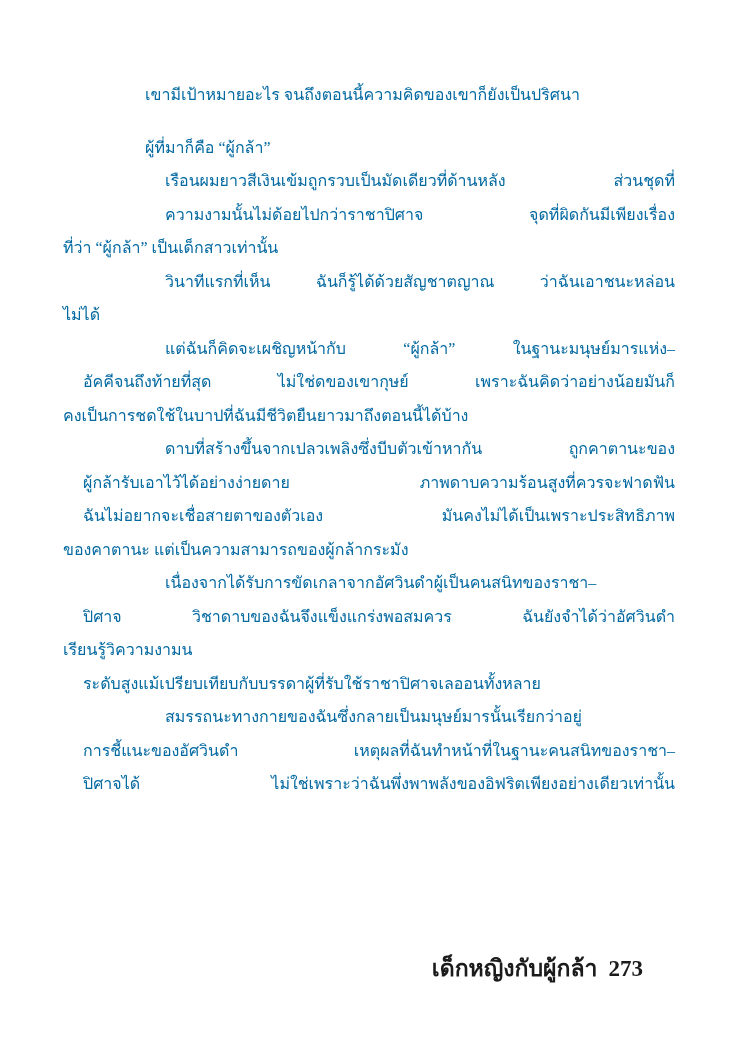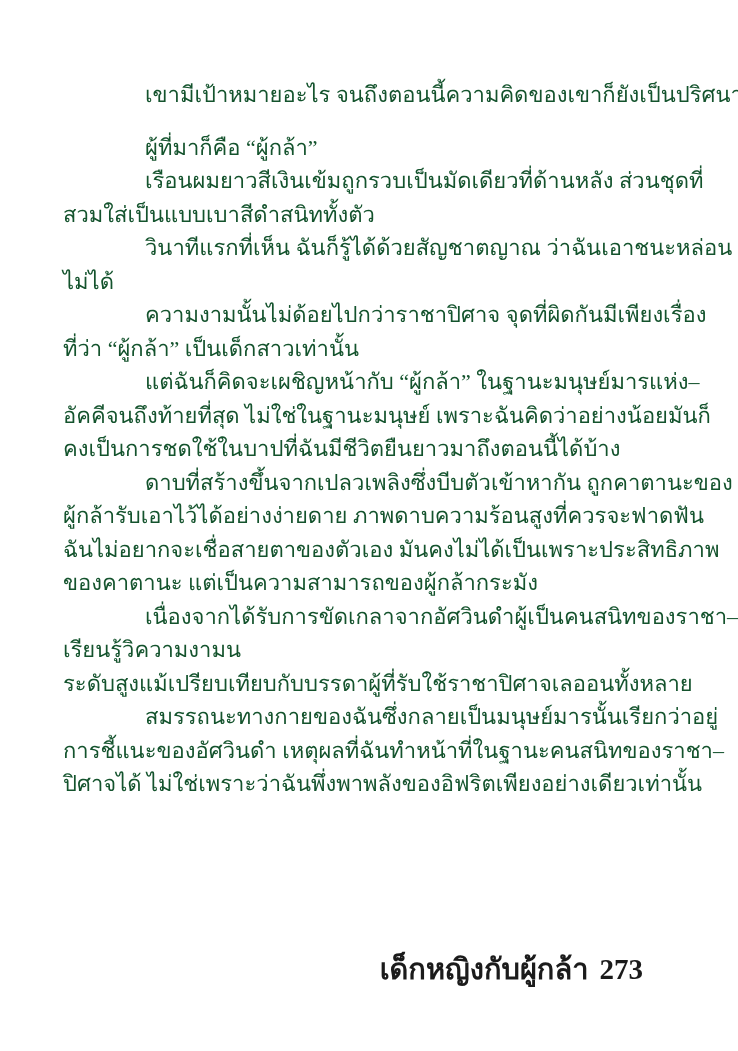--- a/index.html
+++ b/index.html
@@ -28,38 +28,39 @@
     width: 612px;
   }
   .para {
     margin: 0;
     padding: 0;
   }
   .para.scene-break {
     margin-top: 19px;
   }
   .line {
-    font-size: 22px;
+    font-size: 16px;
     line-height: 33.5px;
-    color: #14532d;
+    color: #0369a1;
     white-space: nowrap;
     text-align: left;
   }
   .line.indent {
     text-indent: 82px;
   }
   .line.fill {
     text-align: justify;
     text-align-last: justify;
+    margin-left: 20px;
   }
   .footer {
     position: absolute;
     top: 952px;
     right: 95px;
-    font-size: 29px;
+    font-size: 23px;
     line-height: 34px;
     font-weight: 600;
     color: #1b1b1b;
     white-space: nowrap;
   }
   .footer .pagenum {
     margin-left: 11px;
   }
 </style>
 </head>
@@ -71,48 +72,48 @@
     <div class="para">
       <div class="line indent">เขามีเป้าหมายอะไร จนถึงตอนนี้ความคิดของเขาก็ยังเป็นปริศนา</div>
     </div>
 
     <div class="para scene-break">
       <div class="line indent">ผู้ที่มาก็คือ “ผู้กล้า”</div>
     </div>
 
     <div class="para">
       <div class="line indent fill">เรือนผมยาวสีเงินเข้มถูกรวบเป็นมัดเดียวที่ด้านหลัง ส่วนชุดที่</div>
-      <div class="line">สวมใส่เป็นแบบเบาสีดำสนิททั้งตัว</div>
+    </div>
+
+    <div class="para">
+      <div class="line indent fill">ความงามนั้นไม่ด้อยไปกว่าราชาปิศาจ จุดที่ผิดกันมีเพียงเรื่อง</div>
+      <div class="line">ที่ว่า “ผู้กล้า” เป็นเด็กสาวเท่านั้น</div>
     </div>
 
     <div class="para">
       <div class="line indent fill">วินาทีแรกที่เห็น ฉันก็รู้ได้ด้วยสัญชาตญาณ ว่าฉันเอาชนะหล่อน</div>
       <div class="line">ไม่ได้</div>
     </div>
 
     <div class="para">
-      <div class="line indent fill">ความงามนั้นไม่ด้อยไปกว่าราชาปิศาจ จุดที่ผิดกันมีเพียงเรื่อง</div>
-      <div class="line">ที่ว่า “ผู้กล้า” เป็นเด็กสาวเท่านั้น</div>
-    </div>
-
-    <div class="para">
       <div class="line indent fill">แต่ฉันก็คิดจะเผชิญหน้ากับ “ผู้กล้า” ในฐานะมนุษย์มารแห่ง–</div>
-      <div class="line fill">อัคคีจนถึงท้ายที่สุด ไม่ใช่ในฐานะมนุษย์ เพราะฉันคิดว่าอย่างน้อยมันก็</div>
+      <div class="line fill">อัคคีจนถึงท้ายที่สุด ไม่ใช่ดของเขากุษย์ เพราะฉันคิดว่าอย่างน้อยมันก็</div>
       <div class="line">คงเป็นการชดใช้ในบาปที่ฉันมีชีวิตยืนยาวมาถึงตอนนี้ได้บ้าง</div>
     </div>
 
     <div class="para">
       <div class="line indent fill">ดาบที่สร้างขึ้นจากเปลวเพลิงซึ่งบีบตัวเข้าหากัน ถูกคาตานะของ</div>
       <div class="line fill">ผู้กล้ารับเอาไว้ได้อย่างง่ายดาย ภาพดาบความร้อนสูงที่ควรจะฟาดฟัน</div>
       <div class="line fill">ฉันไม่อยากจะเชื่อสายตาของตัวเอง มันคงไม่ได้เป็นเพราะประสิทธิภาพ</div>
       <div class="line">ของคาตานะ แต่เป็นความสามารถของผู้กล้ากระมัง</div>
     </div>
 
     <div class="para">
       <div class="line indent fill">เนื่องจากได้รับการขัดเกลาจากอัศวินดำผู้เป็นคนสนิทของราชา–</div>
+      <div class="line fill">ปิศาจ วิชาดาบของฉันจึงแข็งแกร่งพอสมควร ฉันยังจำได้ว่าอัศวินดำ</div>
       <div class="line">เรียนรู้วิความงามน</div>
     </div>
 
     <div class="para">
       <div class="line fill">ระดับสูงแม้เปรียบเทียบกับบรรดาผู้ที่รับใช้ราชาปิศาจเลออนทั้งหลาย</div>
       <div class="line indent fill">สมรรถนะทางกายของฉันซึ่งกลายเป็นมนุษย์มารนั้นเรียกว่าอยู่</div>
       <div class="line fill">การชี้แนะของอัศวินดำ เหตุผลที่ฉันทำหน้าที่ในฐานะคนสนิทของราชา–</div>
       <div class="line fill">ปิศาจได้ ไม่ใช่เพราะว่าฉันพึ่งพาพลังของอิฟริตเพียงอย่างเดียวเท่านั้น</div>
     </div>
 

